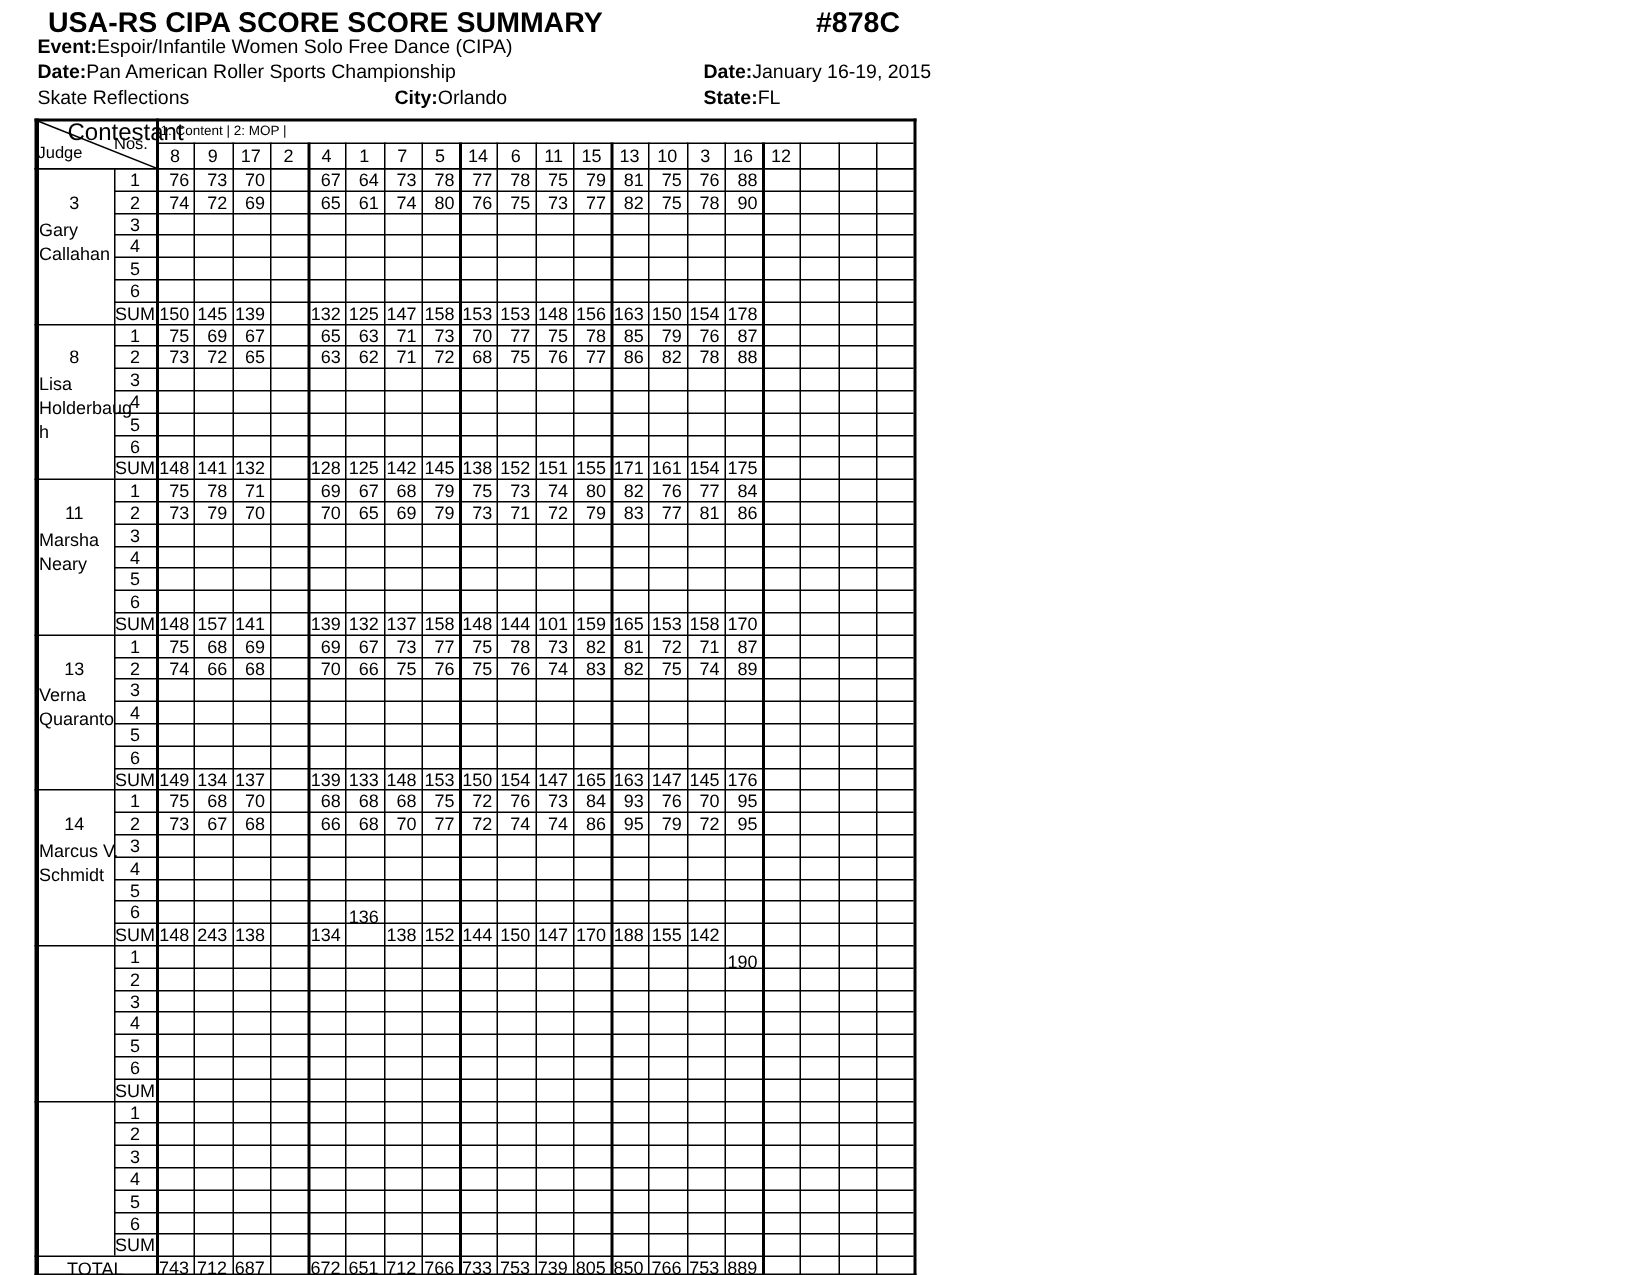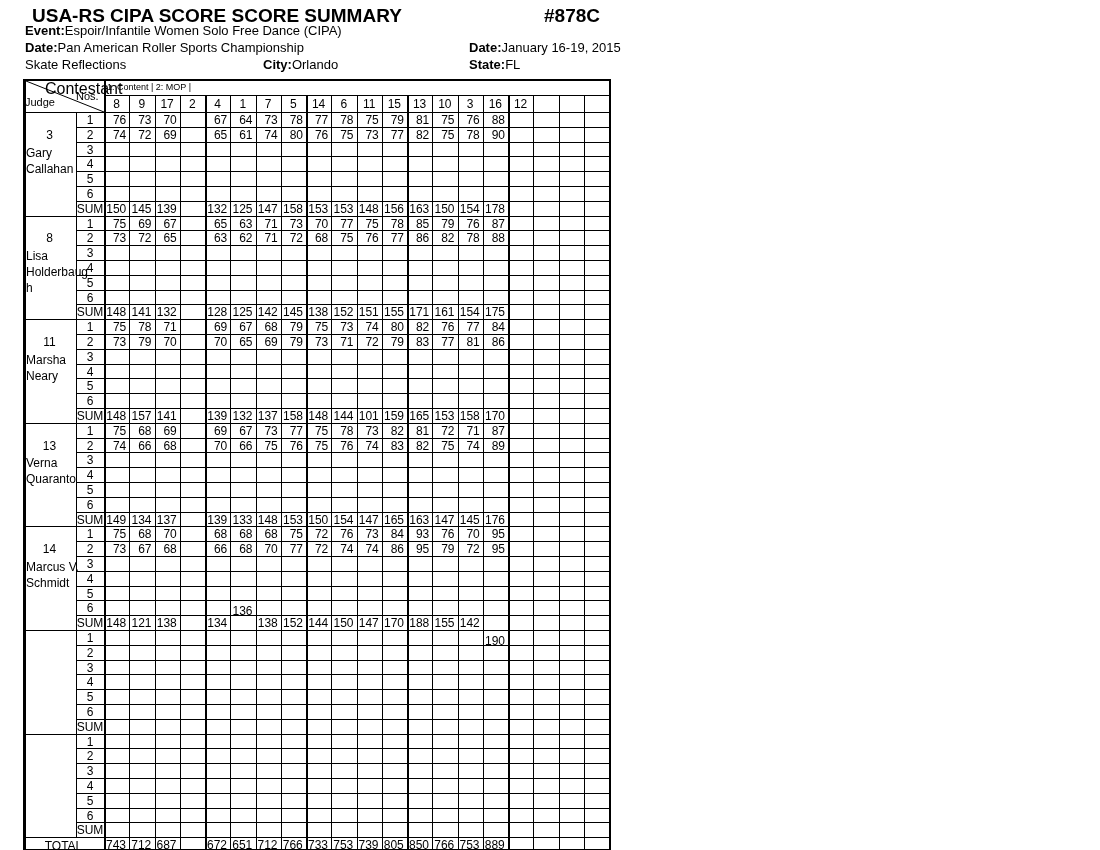--- a/index.html
+++ b/index.html
@@ -383,21 +383,21 @@
     <div class="cell rl" style="left: 76px; top: 558px; width: 28px; height: 14.8px;">3</div>
     <div class="hline" style="left: 76px; width: 533px; top: 571px; height: 1px;"></div>
     <div class="cell rl" style="left: 76px; top: 572.8px; width: 28px; height: 14.8px;">4</div>
     <div class="hline" style="left: 76px; width: 533px; top: 586px; height: 1px;"></div>
     <div class="cell rl" style="left: 76px; top: 587.6px; width: 28px; height: 14.8px;">5</div>
     <div class="hline" style="left: 76px; width: 533px; top: 600px; height: 1px;"></div>
     <div class="cell rl" style="left: 76px; top: 602.4px; width: 28px; height: 14.8px;">6</div>
     <div class="hline" style="left: 76px; width: 533px; top: 615px; height: 1px;"></div>
     <div class="cell rl" style="left: 76px; top: 617.2px; width: 28px; height: 14.8px;">SUM</div>
     <div class="cell num" style="left: 104px; top: 617.2px; width: 25.25px; height: 14.8px;">148</div>
-    <div class="cell num" style="left: 129.25px; top: 617.2px; width: 25.25px; height: 14.8px;">121</div>
+    <div class="cell num" style="left: 129.25px; top: 617.2px; width: 25.25px; height: 14.8px;">243</div>
     <div class="cell num" style="left: 154.5px; top: 617.2px; width: 25.25px; height: 14.8px;">138</div>
     <div class="cell num" style="left: 205px; top: 617.2px; width: 25.25px; height: 14.8px;">134</div>
     <div class="cell num" style="left: 230.25px; top: 605px; width: 25.25px; height: 14.8px;">136</div>
     <div class="cell num" style="left: 255.5px; top: 617.2px; width: 25.25px; height: 14.8px;">138</div>
     <div class="cell num" style="left: 280.75px; top: 617.2px; width: 25.25px; height: 14.8px;">152</div>
     <div class="cell num" style="left: 306px; top: 617.2px; width: 25.25px; height: 14.8px;">144</div>
     <div class="cell num" style="left: 331.25px; top: 617.2px; width: 25.25px; height: 14.8px;">150</div>
     <div class="cell num" style="left: 356.5px; top: 617.2px; width: 25.25px; height: 14.8px;">147</div>
     <div class="cell num" style="left: 381.75px; top: 617.2px; width: 25.25px; height: 14.8px;">170</div>
     <div class="cell num" style="left: 407px; top: 617.2px; width: 25.25px; height: 14.8px;">188</div>

